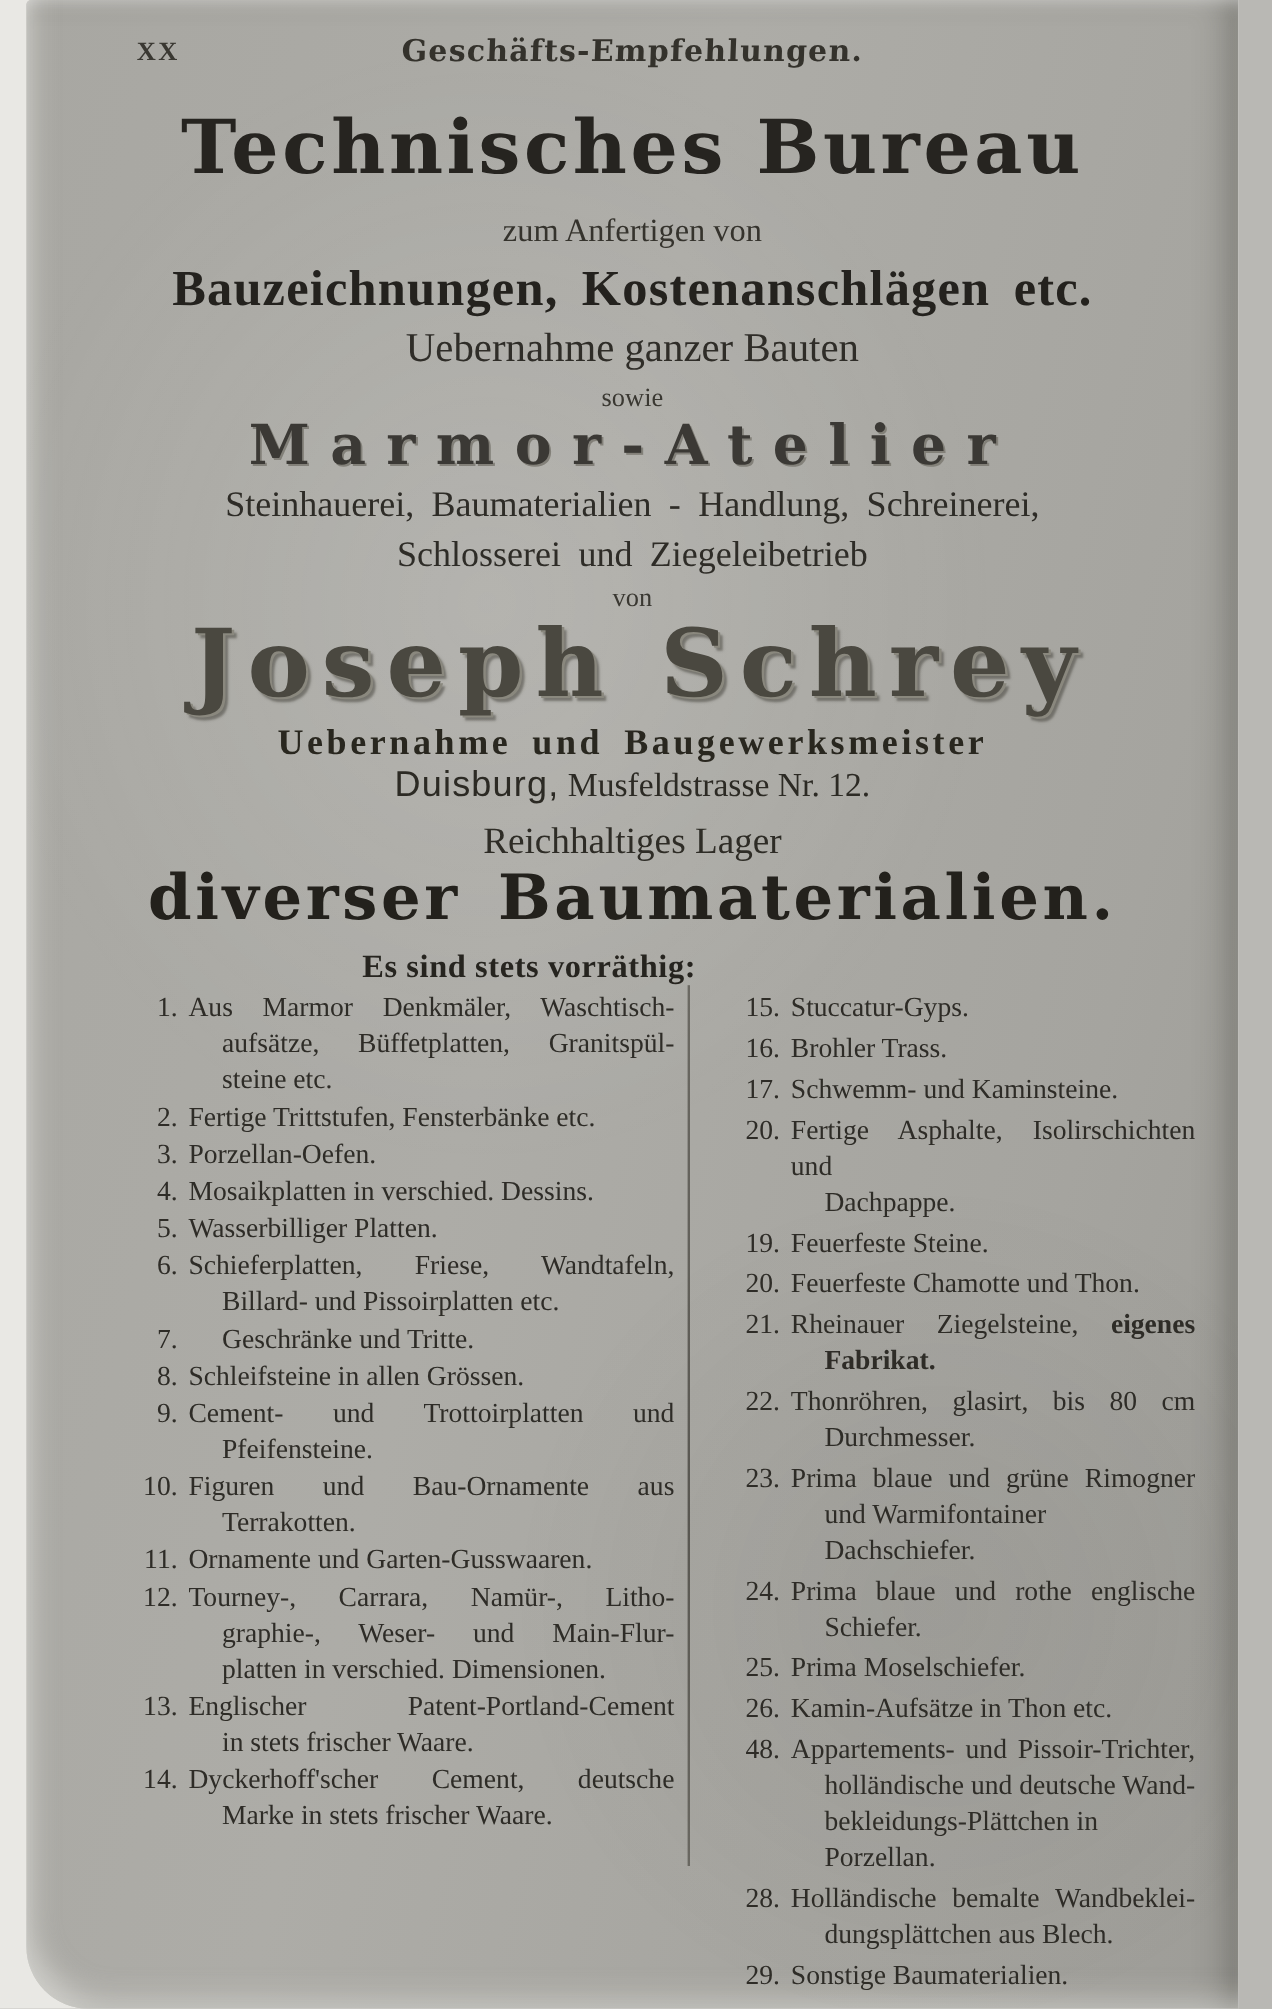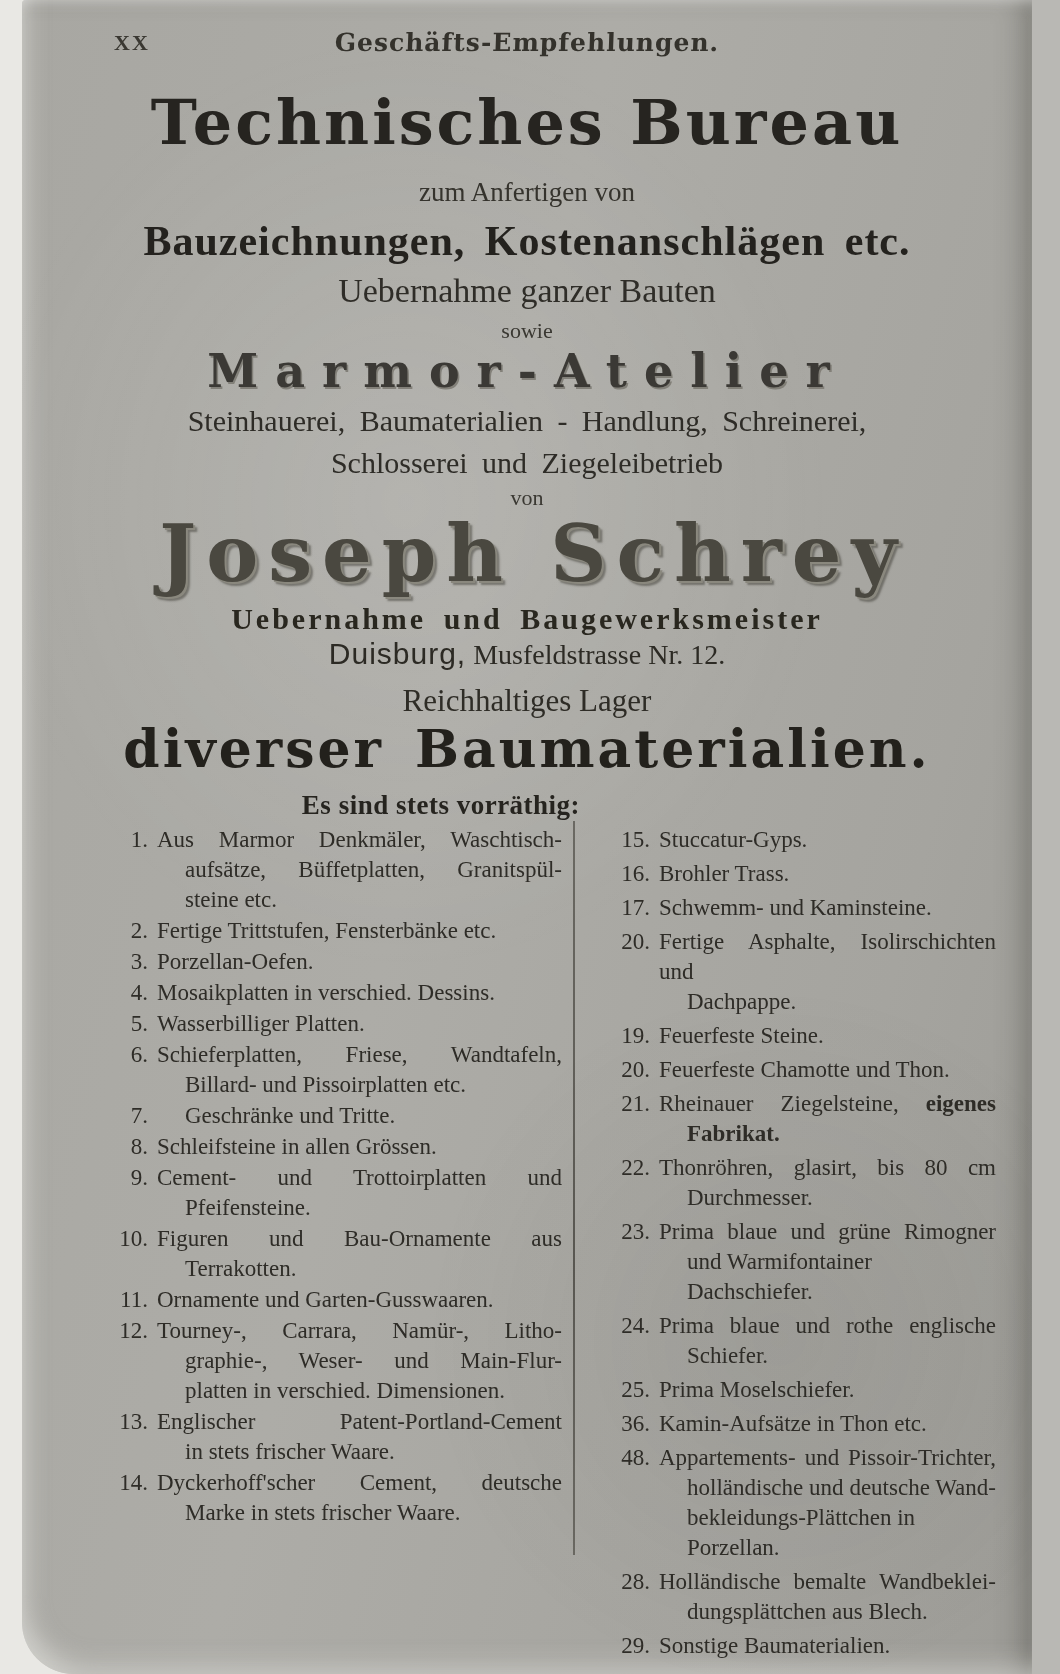--- a/index.html
+++ b/index.html
@@ -284,21 +284,21 @@
                 <div class="line cont"><span>Schiefer.</span></div>
               </div>
             </div>
             <div class="item">
               <span class="num">25.</span>
               <div class="item-lines">
                 <div class="line"><span>Prima Moselschiefer.</span></div>
               </div>
             </div>
             <div class="item">
-              <span class="num">36.</span>
+              <span class="num">26.</span>
               <div class="item-lines">
                 <div class="line"><span>Kamin-Aufsätze in Thon etc.</span></div>
               </div>
             </div>
             <div class="item">
               <span class="num">48.</span>
               <div class="item-lines">
                 <div class="line stretch"><span>Appartements- und Pissoir-Trichter,</span></div>
                 <div class="line cont stretch"><span>holländische und deutsche Wand-</span></div>
                 <div class="line cont"><span>bekleidungs-Plättchen in Porzellan.</span></div>

